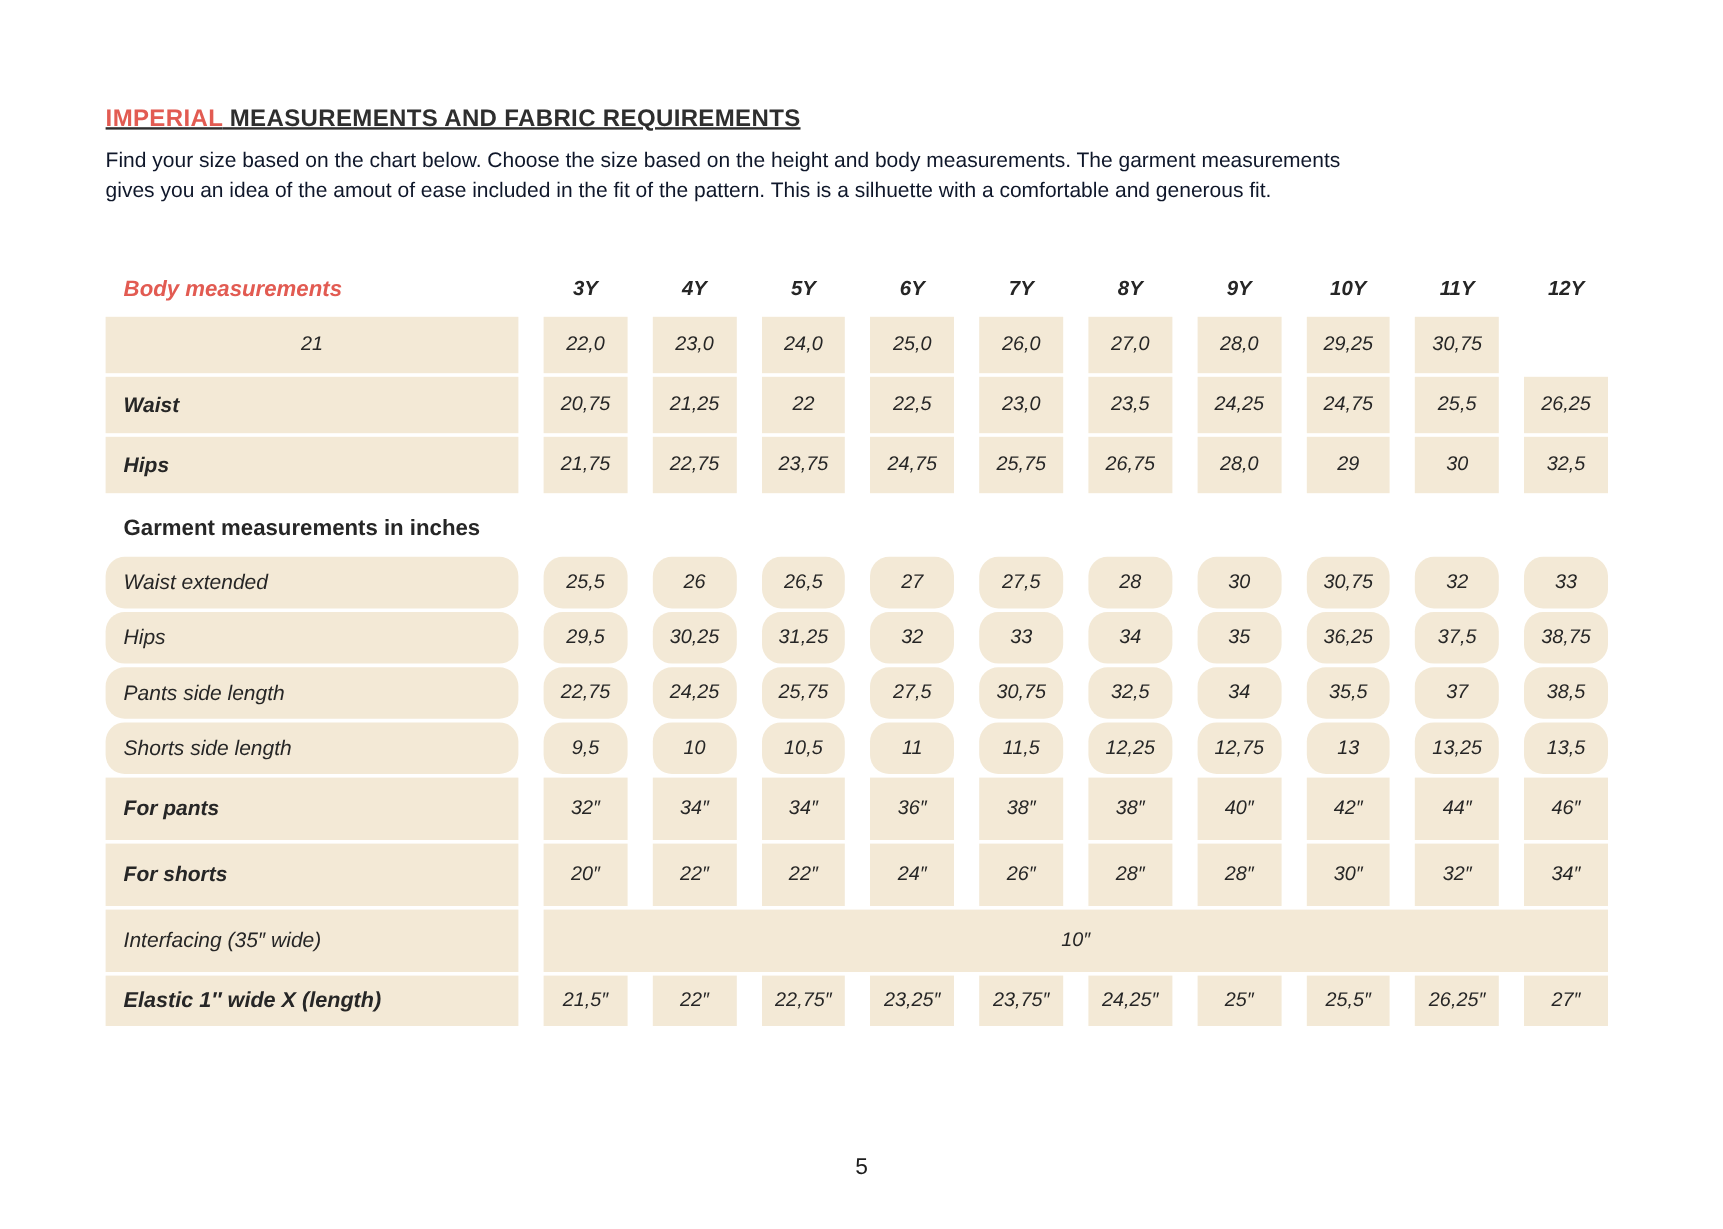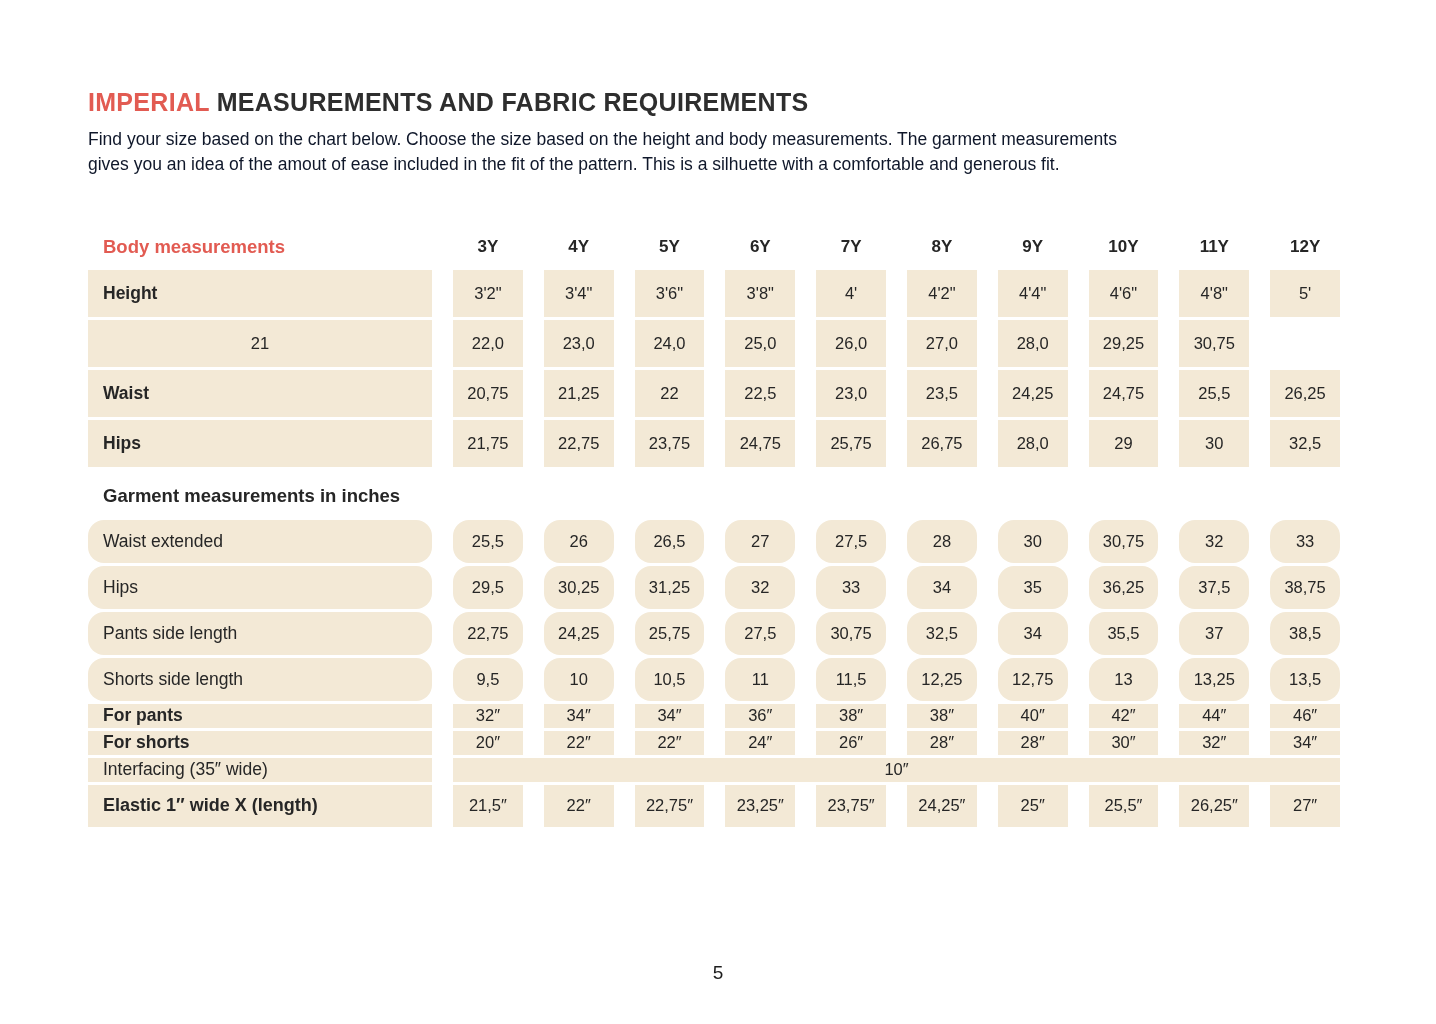--- a/index.html
+++ b/index.html
@@ -16,56 +16,58 @@
     overflow:hidden;
   }
   .page{
     box-sizing:border-box;
     padding:88px 96px 0 88px;
     height:100%;
     position:relative;
   }
   h1.title{
     margin:0 0 10px 0;
-    font-size:25px;
+    font-size:20px;
     font-weight:700;
     letter-spacing:0.3px;
     color:#2e2e2e;
+    text-decoration:underline;
   }
   h1.title .accent{color:var(--accent);}
   .intro{
     margin:0 0 52px 0;
     font-size:17.5px;
     line-height:1.45;
     color:#0f172a;
   }
   .size-table{width:1252px;}
   .row{
     display:grid;
     grid-template-columns:344px repeat(10,1fr);
     column-gap:21px;
     margin-bottom:3px;
+    font-style:italic;
   }
   .cell{
     background:var(--cell-bg);
     display:flex;
     align-items:center;
     justify-content:center;
     font-size:16.5px;
     white-space:nowrap;
   }
   .cell.label{
     justify-content:flex-start;
     padding-left:15px;
   }
   .lbl-bold{font-weight:700;font-size:17.5px;}
   .lbl-normal{font-weight:400;font-size:17.5px;}
   .sec-body .cell{height:47px;}
   .sec-garment .cell{height:43px;border-radius:16px;}
-  .sec-fabric .cell{height:24px;}
+  .sec-fabric .cell{height:52px;}
   .sec-elastic .cell{height:42px;}
   .sec-elastic .label{font-size:18px;}
   .header-row{margin-bottom:6px;}
   .header-row .cell{
     background:transparent;
     font-weight:700;
     font-size:17px;
     height:34px;
   }
   .header-row .label{
@@ -107,33 +109,20 @@
         <div class="cell size-head">5Y</div>
         <div class="cell size-head">6Y</div>
         <div class="cell size-head">7Y</div>
         <div class="cell size-head">8Y</div>
         <div class="cell size-head">9Y</div>
         <div class="cell size-head">10Y</div>
         <div class="cell size-head">11Y</div>
         <div class="cell size-head">12Y</div>
       </div>
       <div class="row sec-body">
-        <div class="cell label lbl-bold">Height</div>
-        <div class="cell val">3'2"</div>
-        <div class="cell val">3'4"</div>
-        <div class="cell val">3'6"</div>
-        <div class="cell val">3'8"</div>
-        <div class="cell val">4'</div>
-        <div class="cell val">4'2"</div>
-        <div class="cell val">4'4"</div>
-        <div class="cell val">4'6"</div>
-        <div class="cell val">4'8"</div>
-        <div class="cell val">5'</div>
-      </div>
-      <div class="row sec-body">
         <div class="cell val">21</div>
         <div class="cell val">22,0</div>
         <div class="cell val">23,0</div>
         <div class="cell val">24,0</div>
         <div class="cell val">25,0</div>
         <div class="cell val">26,0</div>
         <div class="cell val">27,0</div>
         <div class="cell val">28,0</div>
         <div class="cell val">29,25</div>
         <div class="cell val">30,75</div>

